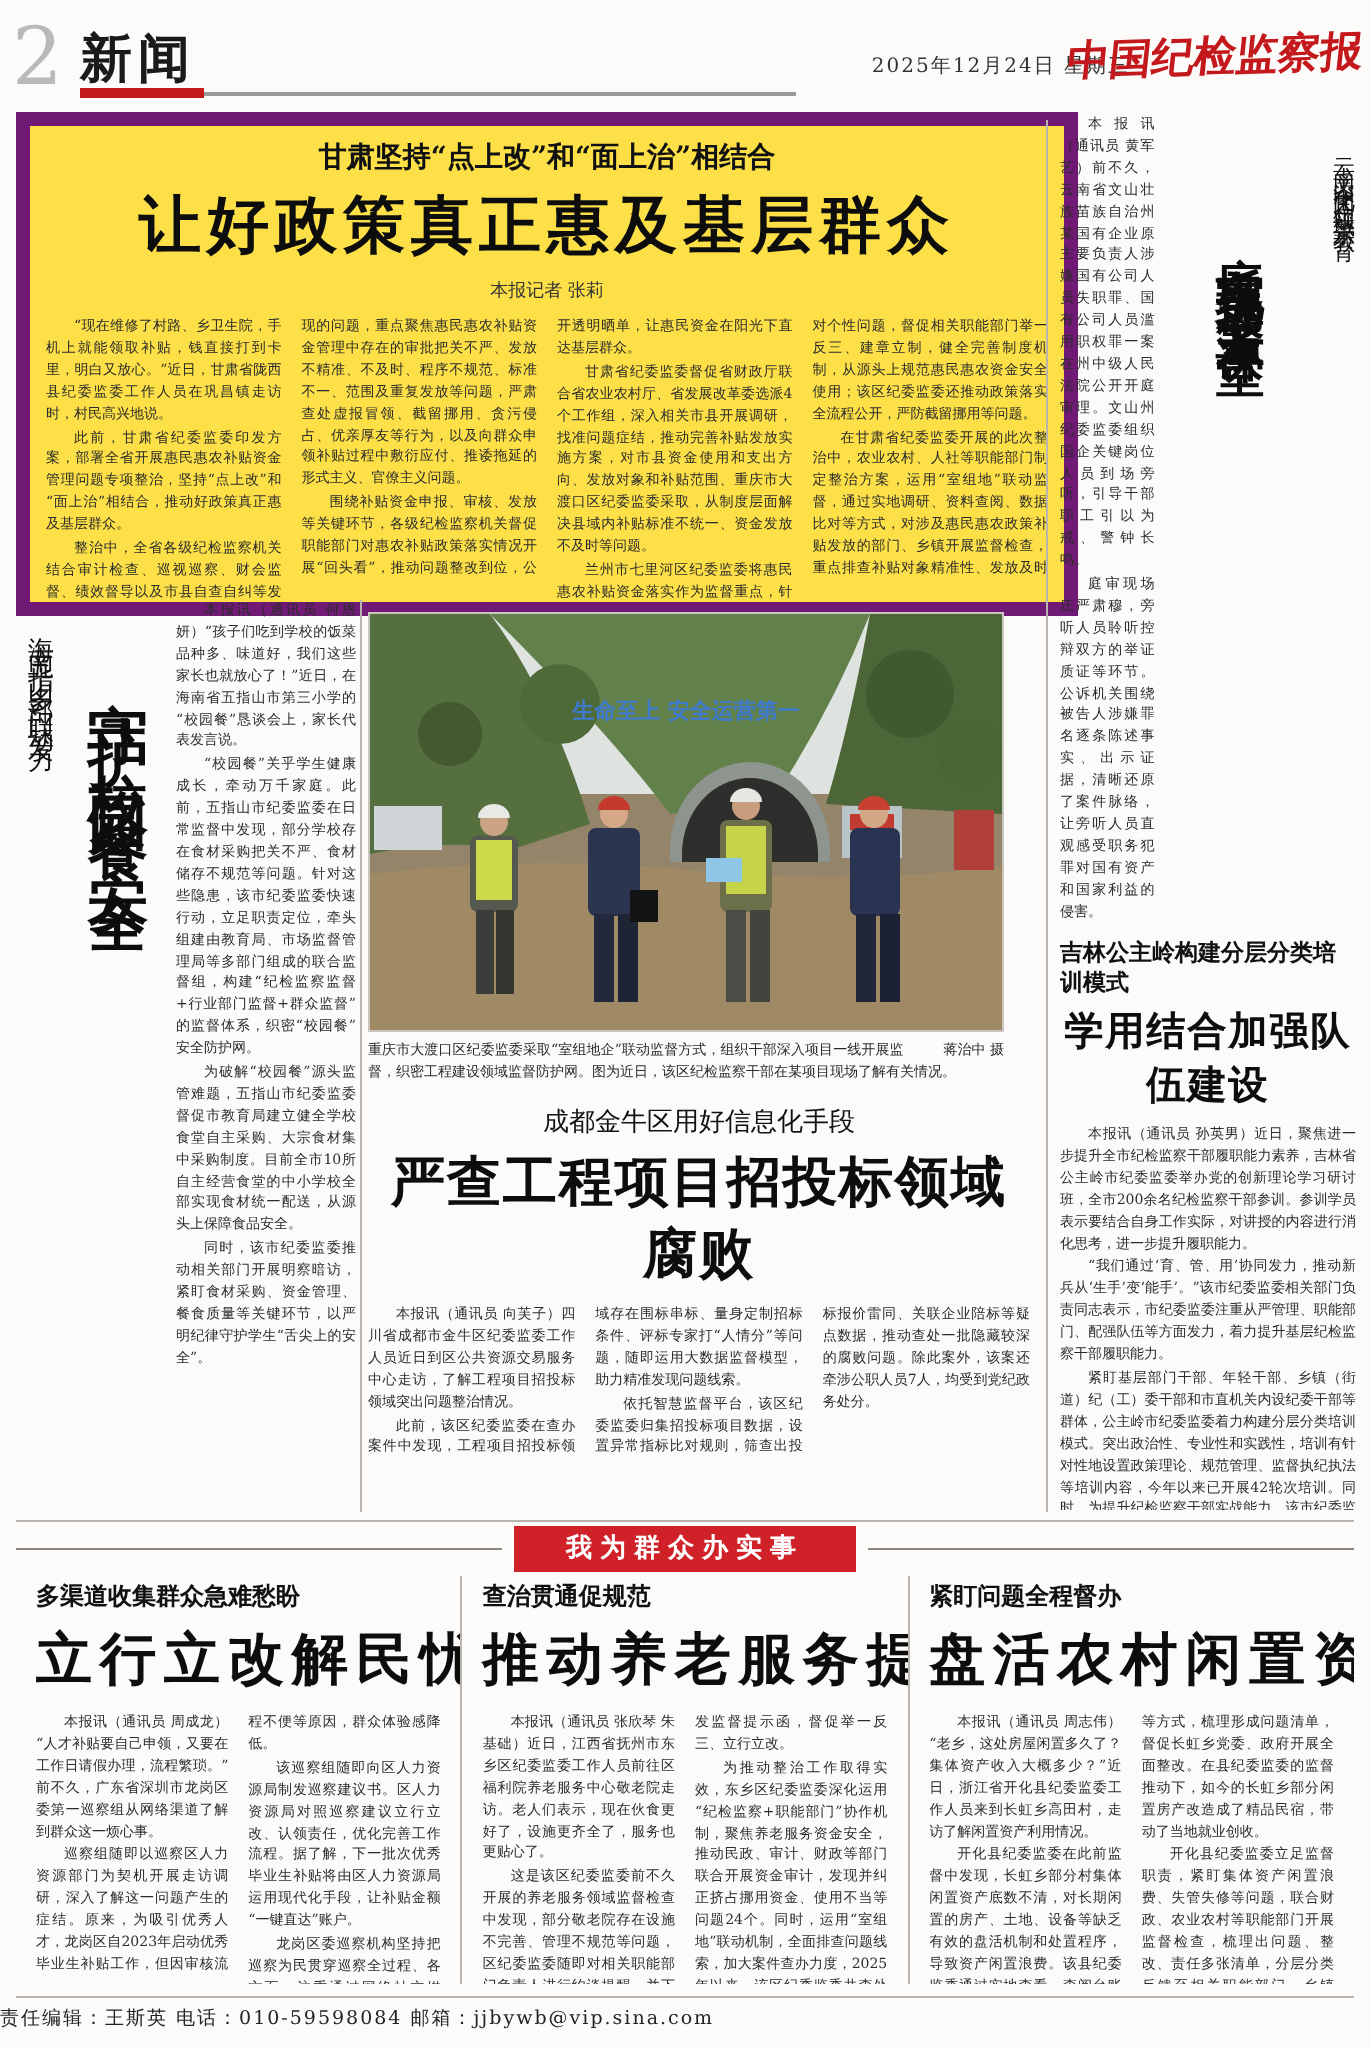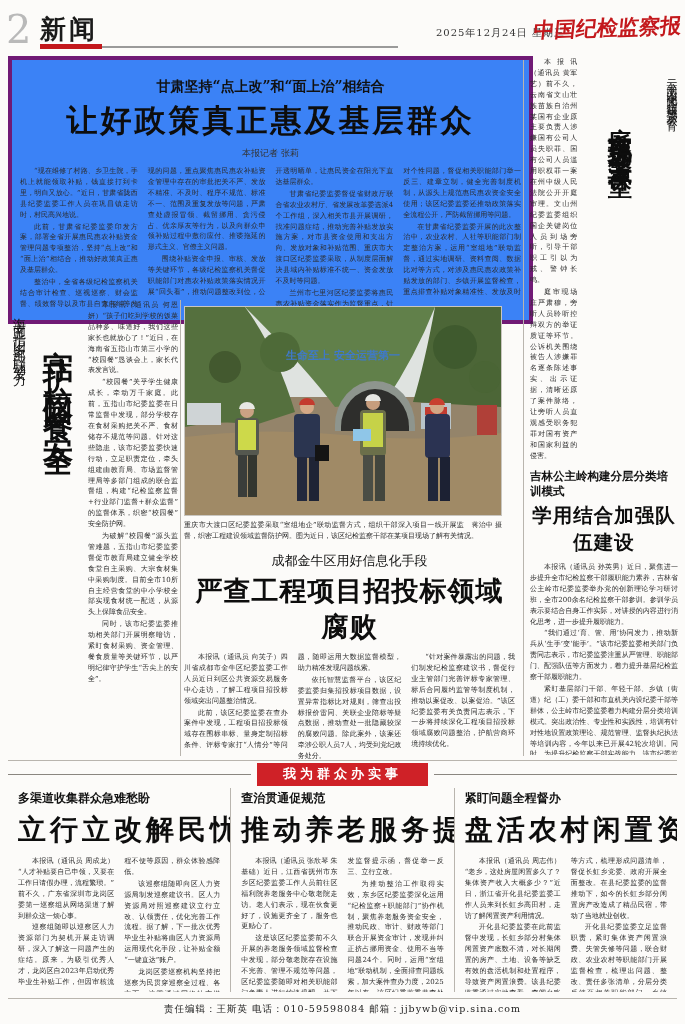--- a/index.html
+++ b/index.html
@@ -8,39 +8,39 @@
   
   .hdr{position:absolute;left:0;top:0;width:685px;height:52px;}
   .pagenum{position:absolute;left:6px;top:6px;font-size:40px;color:#b9b9b9;font-family:"DejaVu Serif",serif;}
   .section-title{position:absolute;left:40px;top:12px;font-size:26px;font-weight:700;color:#1a1a1a;letter-spacing:3px;}
   .hdr-rule{position:absolute;left:40px;top:46px;width:358px;height:2px;background:#9a9a9a;}
   .hdr-rule .red-seg{position:absolute;left:0;top:-2px;width:62px;height:5px;background:#c3181c;}
   .hdr-date{position:absolute;right:120px;top:26px;font-size:10px;color:#333;letter-spacing:1px;}
   .brand{position:absolute;right:4px;top:14px;font-size:21px;font-weight:900;color:#c3181c;
          transform:skewX(-8deg) rotate(-2deg);font-family:"DejaVu Serif",serif;letter-spacing:0px;}
   
-  .lead-box{position:absolute;left:8px;top:56px;width:501px;height:228px;border:4px solid #701a75;
-            padding:16px 8px;box-sizing:content-box;background:#3b82f6;}
+  .lead-box{position:absolute;left:8px;top:56px;width:501px;height:228px;border:7px solid #701a75;
+            padding:5px 8px;box-sizing:content-box;background:#fde047;}
   .lead-kicker{text-align:center;font-size:14px;font-weight:700;color:#111;margin:2px 0 4px;}
   .lead-headline{text-align:center;font-size:31px;font-weight:900;color:#0d0d0d;letter-spacing:3px;margin:0;
                  font-family:"DejaVu Sans","Liberation Sans",sans-serif;}
   .lead-byline{text-align:center;font-size:9px;color:#333;margin:5px 0 6px;}
   .lead-body{column-count:4;column-gap:10px;height:146px;overflow:hidden;}
   .smalltext p{font-size:7px;line-height:1.56;text-align:justify;margin:0 0 1px;text-indent:14px;color:#2b2b2b;}
   
   .left-art{position:absolute;left:8px;top:300px;width:170px;height:456px;display:flex;}
   .left-label{writing-mode:vertical-rl;font-size:13px;color:#111;letter-spacing:5px;margin-top:8px;width:20px;}
   .left-head{writing-mode:vertical-rl;font-size:30px;font-weight:900;letter-spacing:12px;color:#0d0d0d;
              margin:26px 10px 0 8px;width:42px;font-family:"DejaVu Sans","Liberation Sans",sans-serif;}
   .left-body{flex:1;height:452px;overflow:hidden;}
   
   .photo-blk{position:absolute;left:184px;top:306px;width:318px;}
   .photo-blk svg{display:block;border:1px solid #c9c6c0;}
   .photo-cap{font-size:7px;line-height:1.6;text-align:justify;color:#2b2b2b;margin-top:4px;}
-  .photo-credit{float:right;white-space:nowrap;padding-left:8px;}
+  .photo-credit{float:right;white-space:nowrap;padding-left:20px;}
   
   .chengdu{position:absolute;left:184px;top:552px;width:331px;height:204px;}
   .mid-kicker{text-align:center;font-size:13px;font-weight:400;margin:0 0 3px;color:#111;}
   .mid-head{text-align:center;font-size:27px;font-weight:900;letter-spacing:1px;margin:0 0 7px;color:#0d0d0d;
             font-family:"DejaVu Sans","Liberation Sans",sans-serif;}
   .chengdu-body{column-count:3;column-gap:10px;height:146px;overflow:hidden;}
   
   .right-col{position:absolute;left:530px;top:57px;width:148px;height:700px;}
   .yunnan{height:402px;overflow:hidden;}
   .yn-float{float:right;display:flex;align-items:flex-start;margin:2px 0 4px 5px;}
@@ -66,21 +66,21 @@
   .banner{background:#cf2127;color:#fff;font-size:13px;font-weight:700;letter-spacing:4px;
           padding:2px 26px 3px;margin:0 6px;}
   .bot-grid{display:flex;height:204px;}
   .bot-art{flex:1;padding:0 10px;overflow:hidden;}
   .bot-art + .bot-art{border-left:1px solid #b9b5ae;}
   .bot-kicker{text-align:left;font-size:12px;font-weight:700;margin:2px 0 4px;color:#111;}
   .bot-head{text-align:center;font-size:28px;font-weight:900;letter-spacing:4px;margin:0 0 7px;color:#0d0d0d;
             font-family:"DejaVu Sans","Liberation Sans",sans-serif;white-space:nowrap;}
   .bot-body{column-count:2;column-gap:10px;height:152px;overflow:hidden;}
   
-  .footer{position:absolute;left:0;top:1003px;width:685px;text-align:center;font-size:9.5px;color:#222;letter-spacing:1px;}
+  .footer{position:absolute;left:0;top:1003px;width:685px;font-size:9.5px;color:#222;letter-spacing:1px;}
 </style>
 </head>
 <body>
 
 <div class="page">
 
   <div class="hdr">
     <div class="pagenum">2</div>
     <div class="section-title">新闻</div>
     <div class="hdr-rule">
@@ -178,21 +178,20 @@
     </figcaption>
   </figure>
 
   <section class="chengdu">
     <div class="mid-kicker">成都金牛区用好信息化手段</div>
     <h2 class="mid-head">严查工程项目招投标领域腐败</h2>
     <div class="chengdu-body smalltext">
         <p>本报讯（通讯员 向芙子）四川省成都市金牛区纪委监委工作人员近日到区公共资源交易服务中心走访，了解工程项目招投标领域突出问题整治情况。</p>
         <p>此前，该区纪委监委在查办案件中发现，工程项目招投标领域存在围标串标、量身定制招标条件、评标专家打“人情分”等问题，随即运用大数据监督模型，助力精准发现问题线索。</p>
         <p>依托智慧监督平台，该区纪委监委归集招投标项目数据，设置异常指标比对规则，筛查出投标报价雷同、关联企业陪标等疑点数据，推动查处一批隐藏较深的腐败问题。除此案外，该案还牵涉公职人员7人，均受到党纪政务处分。</p>
-        <p>“针对案件暴露出的问题，我们制发纪检监察建议书，督促行业主管部门完善评标专家管理、标后合同履约监管等制度机制，推动以案促改、以案促治。”该区纪委监委有关负责同志表示，下一步将持续深化工程项目招投标领域腐败问题整治，护航营商环境持续优化。</p>
       </div>
   </section>
 
   <aside class="right-col">
     <article class="yunnan smalltext">
       <div class="yn-float">
         <h2 class="yn-head">庭审现场变『警示课堂』</h2>
         <div class="yn-label">云南文山深化国企领域警示教育</div>
       </div>
       <div>

